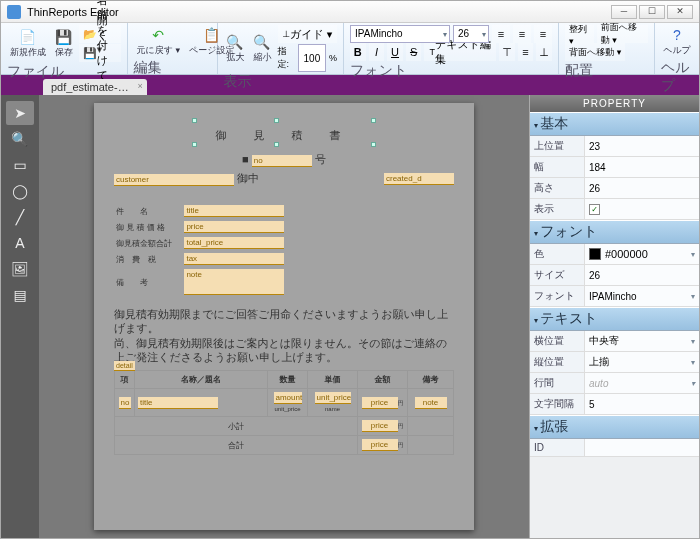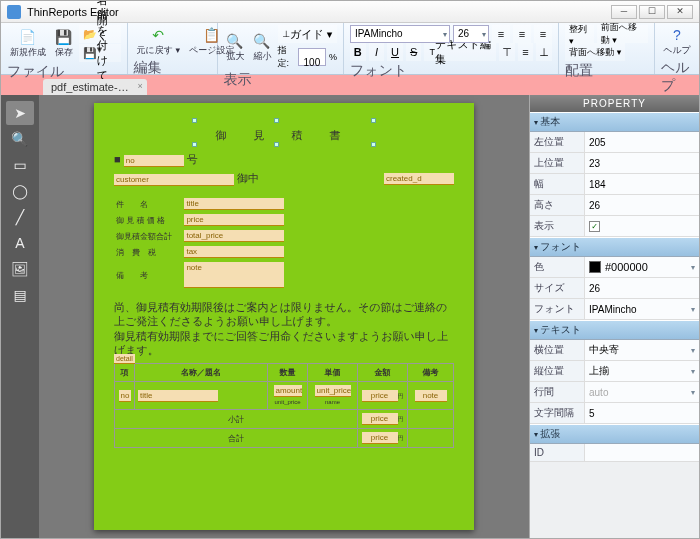--- a/index.html
+++ b/index.html
@@ -11,43 +11,43 @@
 .ribbon{height:52px;background:linear-gradient(#f7fbff,#e3eef9);border-bottom:1px solid #b8c8d8;display:flex}
 .rgroup{border-right:1px solid #c5d5e5;padding:2px 6px;display:flex;flex-direction:column;justify-content:space-between}
 .rgroup .row{display:flex;align-items:center;gap:3px}
 .rgroup .lbl{text-align:left;font-size:14px;color:#556;padding-top:1px}
 .rbtn{display:flex;flex-direction:column;align-items:center;padding:1px 3px;cursor:pointer;border-radius:2px}
 .rbtn .ic{width:18px;height:18px;display:flex;align-items:center;justify-content:center;font-size:14px}
 .rbtn .tx{font-size:9px;color:#334;white-space:nowrap}
 .sbtn{width:18px;height:18px;border:1px solid transparent;display:flex;align-items:center;justify-content:center;font-size:11px;cursor:pointer;background:rgba(255,255,255,.3)}
 .sel{height:18px;border:1px solid #aac;background:#fff;padding:0 14px 0 4px;position:relative;font-size:10px;line-height:16px}
 .sel:after{content:"▾";position:absolute;right:2px;top:1px;font-size:8px;color:#678}
-.inp{height:18px;border:1px solid #aac;background:#fff;padding:6px 3px;font-size:10px;line-height:16px;width:32px;text-align:center}
-.tabbar{height:20px;background:#fca5a5;display:flex;align-items:flex-end;padding-left:42px}
+.inp{height:28px;border:1px solid #aac;background:#fff;padding:6px 3px;font-size:10px;line-height:16px;width:32px;text-align:center}
+.tabbar{height:20px;background:#701a75;display:flex;align-items:flex-end;padding-left:42px}
 .tab{background:#e8e8e8;border-radius:3px 3px 0 0;padding:2px 18px 2px 8px;font-size:10px;position:relative;color:#333}
 .tab .x{position:absolute;right:4px;top:2px;font-size:9px;color:#888}
 .main{display:flex;height:443px}
 .toolcol{width:38px;background:#5a5a5a;display:flex;flex-direction:column;padding-top:6px;gap:2px}
 .tbtn{width:28px;height:24px;margin-left:5px;color:#eee;display:flex;align-items:center;justify-content:center;font-size:14px;cursor:pointer;border-radius:2px}
 .tbtn.active{background:#888}
 .canvas{flex:1;background:#7a7a7a;overflow:hidden;display:flex;justify-content:center;padding:8px 0}
-.page{width:380px;background:#84cc16;box-shadow:0 2px 6px rgba(0,0,0,.5);padding:18px 20px;font-size:9px;color:#333}
+.page{width:380px;background:#a3a3a3;box-shadow:0 2px 6px rgba(0,0,0,.5);padding:18px 20px;font-size:9px;color:#333}
 .doctitle{text-align:center;font-size:20px;letter-spacing:12px;font-family:serif;margin-bottom:8px;position:relative}
 .handle{position:absolute;width:5px;height:5px;border:1px solid #6a9;background:#cfe}
 .fld{background:#f5deb3;border-bottom:1px solid #b8860b;font-size:8px;padding:1px 2px;color:#8b6508;display:inline-block}
 .page table{border-collapse:collapse;width:100%}
 .page td{padding:2px;font-size:8px}
 .infoblk{font-size:8px;line-height:1.5}
 .gridtbl td,.gridtbl th{border:1px solid #999;padding:3px;font-size:8px;text-align:center}
 .boxes{display:flex;gap:0;margin-top:6px;justify-content:flex-end}
 .boxes div{width:28px;height:28px;border:1px solid #666}
 .note{font-size:7px;margin-top:10px;line-height:1.3}
 .propcol{width:170px;background:#eef0f2;border-left:1px solid #aaa;display:flex;flex-direction:column}
 .prophdr{background:linear-gradient(#888,#666);color:#fff;font-size:10px;text-align:center;padding:3px 0;letter-spacing:1px}
-.psec{background:linear-gradient(#b8d8f0,#98c0e0);font-size:10px;padding:2px 4px;border-top:1px solid #fff;border-bottom:1px solid #9ab;color:#234}
+.psec{background:linear-gradient(#b8d8f0,#98c0e0);font-size:14px;padding:2px 4px;border-top:1px solid #fff;border-bottom:1px solid #9ab;color:#234}
 .psec:before{content:"▾ ";font-size:8px}
 .prow{display:flex;border-bottom:1px solid #ddd;background:#fafcfe}
 .prow .k{width:55px;padding:3px 4px;font-size:10px;color:#445;background:#f0f4f8;border-right:1px solid #ddd}
 .prow .v{flex:1;padding:2px 4px;font-size:10px;display:flex;align-items:center;gap:4px;position:relative}
 .prow .v.dd:after{content:"▾";position:absolute;right:4px;font-size:8px;color:#789}
 .swatch{width:12px;height:12px;background:#000;border:1px solid #666}
 .chk{width:11px;height:11px;border:1px solid #888;background:#fff;display:inline-flex;align-items:center;justify-content:center;font-size:8px;color:#060}
 </style>
 </head>
 <body>
@@ -184,25 +184,25 @@
   </div>
 
   <div class="canvas">
     <div class="page">
       <div class="doctitle">
         <span>御 見 積 書</span>
         <div class="handle" style="left:78px;top:-3px"></div><div class="handle" style="right:78px;top:-3px"></div>
         <div class="handle" style="left:78px;bottom:-3px"></div><div class="handle" style="right:78px;bottom:-3px"></div>
         <div class="handle" style="left:160px;top:-3px"></div><div class="handle" style="left:160px;bottom:-3px"></div>
       </div>
-      <div style="display:flex;justify-content:flex-start;margin-bottom:4px">
+      <div style="display:flex;justify-content:center;margin-bottom:4px">
         <div></div>
         <div><span>■</span> <span class="fld" style="width:60px">no</span> <span>号</span></div>
       </div>
-      <div style="display:flex;justify-content:space-between;margin-bottom:10px">
+      <div style="display:flex;justify-content:space-between;margin-bottom:17px">
         <div><span class="fld" style="width:120px">customer</span> <span>御中</span></div>
         <div><span class="fld" style="width:70px">created_d</span></div>
       </div>
       <div style="display:flex;gap:14px">
         <table style="width:55%">
           <tbody>
               <tr>
                 <td>件　　名</td>
                 <td><span class="fld" style="width:100px">title</span></td>
               </tr>
@@ -219,22 +219,22 @@
                 <td><span class="fld" style="width:100px">tax</span></td>
               </tr>
           <tr>
                 <td>備　　考</td>
                 <td><span class="fld" style="width:100px;height:26px">note</span></td>
               </tr>
         </tbody>
           </table>
       </div>
       <div class="note">
+          <div>御見積有効期限までにご回答ご用命くださいますようお願い申し上げます。</div>
           <div>尚、御見積有効期限後はご案内とは限りません。その節はご連絡の上ご発注くださるようお願い申し上げます。</div>
-          <div>御見積有効期限までにご回答ご用命くださいますようお願い申し上げます。</div>
         </div>
       <div style="margin-top:6px;position:relative">
         <span class="fld" style="position:absolute;top:-9px;left:0;font-size:7px">detail</span>
         <table class="gridtbl">
           <tbody>
               <tr>
                 <th style="width:20px">項</th>
                 <th>名称／題名</th>
                 <th style="width:40px">数量</th>
                 <th style="width:50px">単価</th>
@@ -262,24 +262,20 @@
         </tbody>
           </table>
       </div>
     </div>
   </div>
 
   <div class="propcol">
     <div class="prophdr">PROPERTY</div>
     <div class="psec">基本</div>
     <div class="prow">
-        <div class="k">左位置</div>
-        <div class="v">205</div>
-      </div>
-    <div class="prow">
         <div class="k">上位置</div>
         <div class="v">23</div>
       </div>
     <div class="prow">
         <div class="k">幅</div>
         <div class="v">184</div>
       </div>
     <div class="prow">
         <div class="k">高さ</div>
         <div class="v">26</div>
@@ -310,21 +306,21 @@
     <div class="prow">
         <div class="k">横位置</div>
         <div class="v dd">中央寄</div>
       </div>
     <div class="prow">
         <div class="k">縦位置</div>
         <div class="v dd">上揃</div>
       </div>
     <div class="prow">
         <div class="k">行間</div>
-        <div class="v dd" style="color:#aaa;">auto</div>
+        <div class="v dd" style="color:#aaa;font-style:italic">auto</div>
       </div>
     <div class="prow">
         <div class="k">文字間隔</div>
         <div class="v">5</div>
       </div>
     <div class="psec">拡張</div>
     <div class="prow">
         <div class="k">ID</div>
         <div class="v"></div>
       </div>

